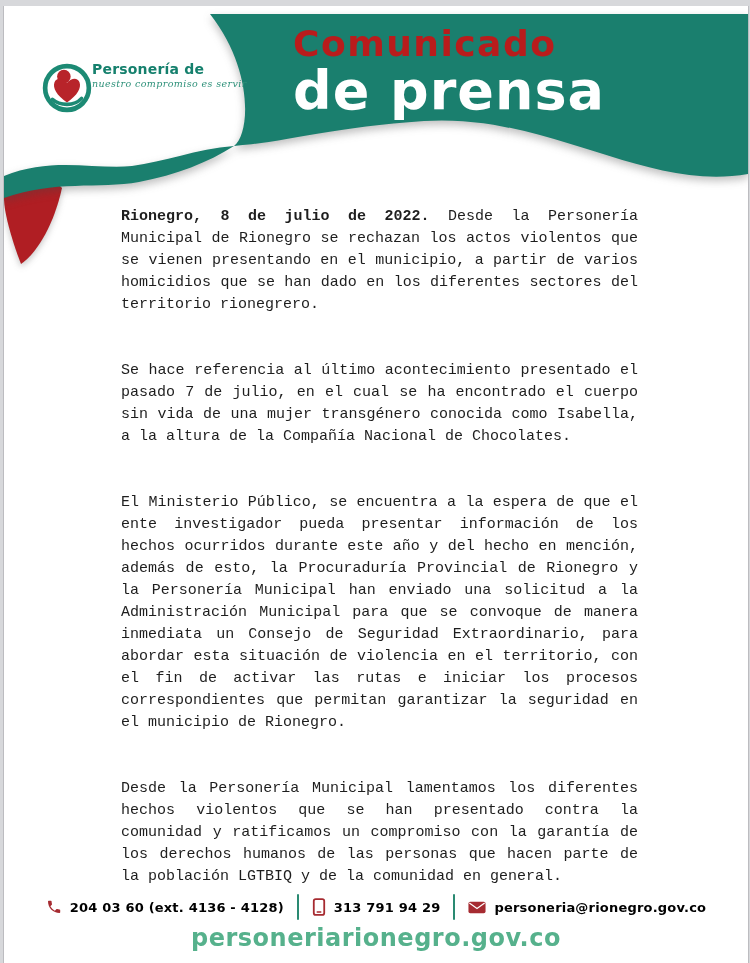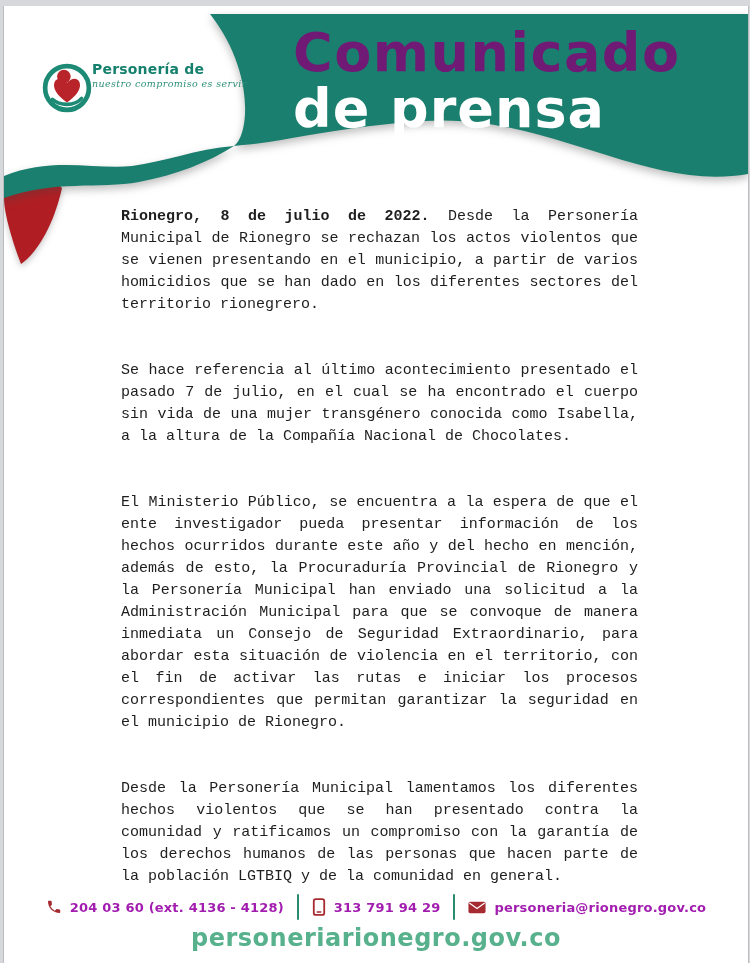--- a/index.html
+++ b/index.html
@@ -12,21 +12,21 @@
     background:#ffffff;overflow:hidden;
     border-left:1px solid #bcbcc0;border-right:1px solid #bcbcc0;
   }
   
   .banner-svg{position:absolute;left:0;top:0;width:744px;height:272px;pointer-events:none;}
   .teal-wave{filter:drop-shadow(0 4px 4px rgba(70,70,70,.35));}
   .red-ribbon{filter:drop-shadow(0 3px 3px rgba(70,70,70,.3));}
   
   .title{position:absolute;left:289px;top:20px;line-height:1;}
   .title .l1{
-    font-size:54px;font-weight:800;letter-spacing:1.5px;color:#701a75;
+    font-size:36px;font-weight:800;letter-spacing:1.5px;color:#b91c1c;
     font-family:"DejaVu Sans",sans-serif;display:block;
   }
   .title .l2{
     font-size:54px;font-weight:800;letter-spacing:1px;color:#ffffff;
     font-family:"DejaVu Sans",sans-serif;display:block;margin-top:2px;
   }
   
   .logo{position:absolute;left:38px;top:55px;width:185px;}
   .logo-icon{position:absolute;left:0;top:2px;width:50px;height:50px;}
   .logo-text{position:absolute;left:50px;top:0;width:135px;}
@@ -49,21 +49,21 @@
   }
   .body-text p{margin:0 0 44px 0;font-family:Liberation Mono, monospace;}
   .body-text b{font-weight:700;}
   
   .footer{position:absolute;left:0;top:886px;width:744px;}
   .contact-row{
     display:flex;align-items:center;justify-content:center;gap:13px;height:30px;
   }
   .contact{display:flex;align-items:center;gap:8px;}
   .contact .label{
-    font-size:13px;font-weight:700;color:#a21caf;letter-spacing:.2px;
+    font-size:13px;font-weight:700;color:#000000;letter-spacing:.2px;
     font-family:"DejaVu Sans",sans-serif;
   }
   .divider{width:2px;height:26px;background:#2a8a72;border-radius:1px;}
   .site{
     margin-top:2px;text-align:center;font-size:24px;font-weight:800;
     color:#56b18c;letter-spacing:.5px;font-family:"DejaVu Sans",sans-serif;
   }
   .cicon{display:block;}
 </style>
 </head>

